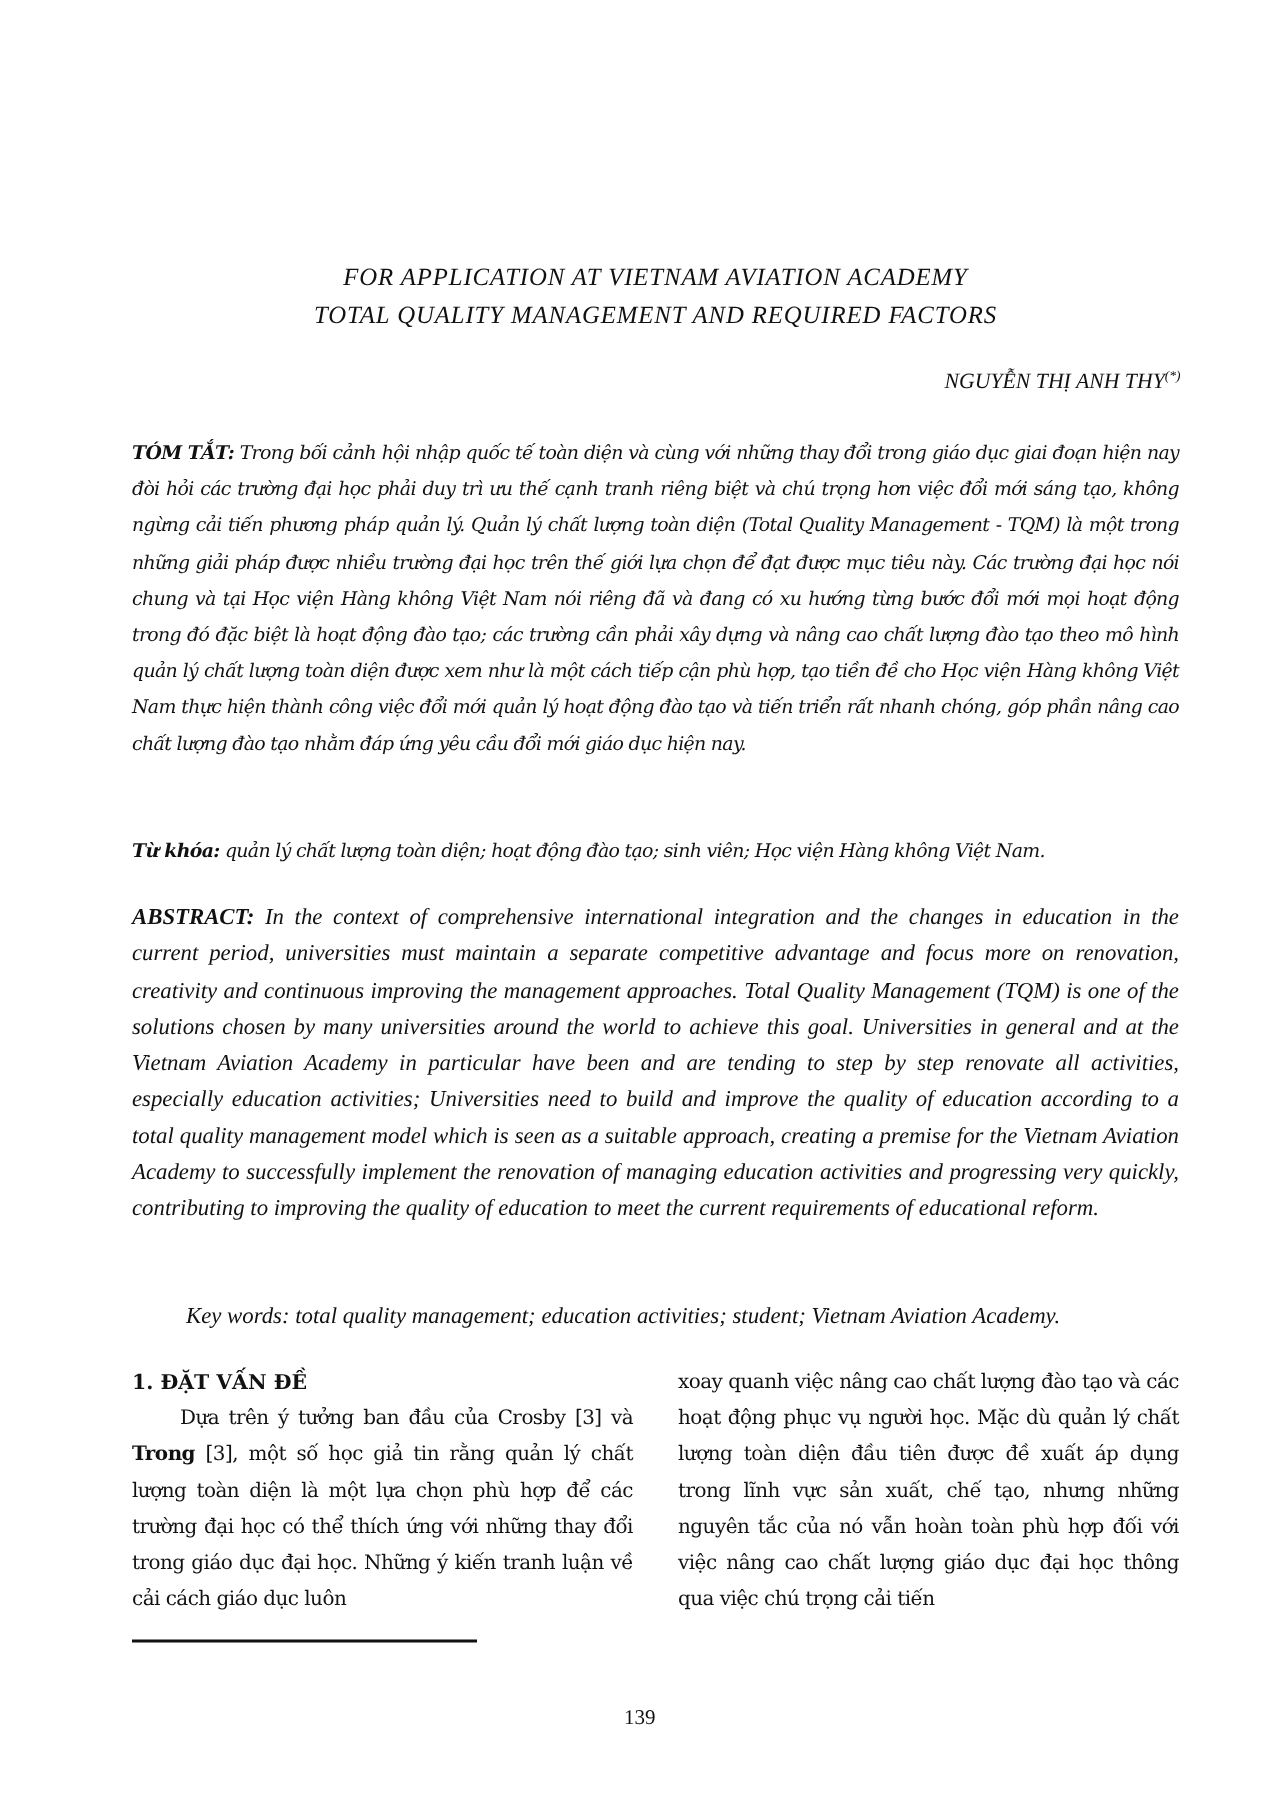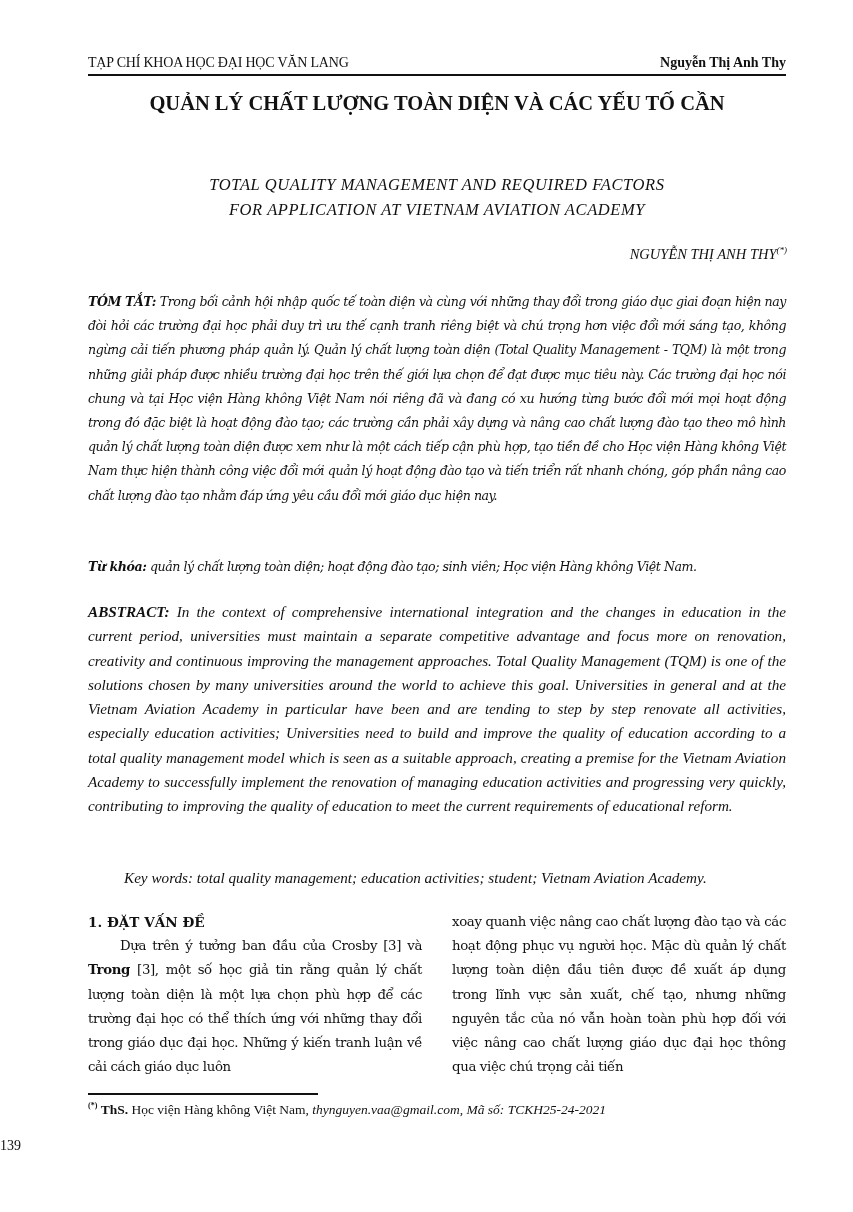--- a/index.html
+++ b/index.html
@@ -30,39 +30,34 @@
   .col-right { left:452px; top:910px; }
   .sec-head { font-weight:bold; font-size:13.6px; letter-spacing:0; }
   .para { text-indent:32px; }
   .para b { font-weight:bold; }
 
   .fn-rule { position:absolute; left:88px; top:1093px; width:230px; height:0; border-top:2px solid #111; }
   .footnote { position:absolute; left:88px; top:1101px; width:698px; font-family:"Liberation Serif", serif; font-size:13.5px; }
   .footnote sup { font-size:8px; vertical-align:super; font-weight:bold; }
   .footnote .deg { font-weight:bold; }
   .footnote i { font-style:italic; }
-  .page-number { position:absolute; left:0; width:853px; top:1138px; text-align:left; font-family:"Liberation Serif", serif; font-size:14px; }
+  .page-number { position:absolute; left:0; width:853px; top:1138px; text-align:center; font-family:"Liberation Serif", serif; font-size:14px; }
 </style>
 </head>
 <body>
 
 <div class="page">
 
-  <div class="running-head">
-    <span class="rh-left">TẠP CHÍ KHOA HỌC ĐẠI HỌC VĂN LANG</span>
-    <span class="rh-right">Nguyễn Thị Anh Thy</span>
-  </div>
 
   <div class="title-vi">
-    <div>QUẢN LÝ CHẤT LƯỢNG TOÀN DIỆN VÀ CÁC YẾU TỐ CẦN</div>
   </div>
 
   <div class="title-en">
+    <div>FOR APPLICATION AT VIETNAM AVIATION ACADEMY</div>
     <div>TOTAL QUALITY MANAGEMENT AND REQUIRED FACTORS</div>
-    <div>FOR APPLICATION AT VIETNAM AVIATION ACADEMY</div>
   </div>
 
   <div class="author">
     <span>NGUYỄN THỊ ANH THY</span><sup>(*)</sup>
   </div>
 
   <div class="abs-vi">
     <span class="lbl">TÓM TẮT:</span>
     <span>Trong bối cảnh hội nhập quốc tế toàn diện và cùng với những thay đổi trong giáo dục giai đoạn hiện nay đòi hỏi các trường đại học phải duy trì ưu thế cạnh tranh riêng biệt và chú trọng hơn việc đổi mới sáng tạo, không ngừng cải tiến phương pháp quản lý. Quản lý chất lượng toàn diện (Total Quality Management - TQM) là một trong những giải pháp được nhiều trường đại học trên thế giới lựa chọn để đạt được mục tiêu này. Các trường đại học nói chung và tại Học viện Hàng không Việt Nam nói riêng đã và đang có xu hướng từng bước đổi mới mọi hoạt động trong đó đặc biệt là hoạt động đào tạo; các trường cần phải xây dựng và nâng cao chất lượng đào tạo theo mô hình quản lý chất lượng toàn diện được xem như là một cách tiếp cận phù hợp, tạo tiền đề cho Học viện Hàng không Việt Nam thực hiện thành công việc đổi mới quản lý hoạt động đào tạo và tiến triển rất nhanh chóng, góp phần nâng cao chất lượng đào tạo nhằm đáp ứng yêu cầu đổi mới giáo dục hiện nay.</span>
   </div>
@@ -83,19 +78,15 @@
   <div class="col col-left">
     <div class="sec-head">1. ĐẶT VẤN ĐỀ</div>
     <div class="para"><span>Dựa trên ý tưởng ban đầu của Crosby [3] và </span><b>Trong</b><span> [3], một số học giả tin rằng quản lý chất lượng toàn diện là một lựa chọn phù hợp để các trường đại học có thể thích ứng với những thay đổi trong giáo dục đại học. Những ý kiến tranh luận về cải cách giáo dục luôn</span></div>
   </div>
 
   <div class="col col-right">
     <div>xoay quanh việc nâng cao chất lượng đào tạo và các hoạt động phục vụ người học. Mặc dù quản lý chất lượng toàn diện đầu tiên được đề xuất áp dụng trong lĩnh vực sản xuất, chế tạo, nhưng những nguyên tắc của nó vẫn hoàn toàn phù hợp đối với việc nâng cao chất lượng giáo dục đại học thông qua việc chú trọng cải tiến</div>
   </div>
 
   <div class="fn-rule"></div>
-  <div class="footnote">
-    <sup>(*)</sup>
-    <span class="deg">ThS.</span><span> Học viện Hàng không Việt Nam, </span><i>thynguyen.vaa@gmail.com, Mã số: TCKH25-24-2021</i>
-  </div>
 
   <div class="page-number">139</div>
 </div>
 
 </body></html>

